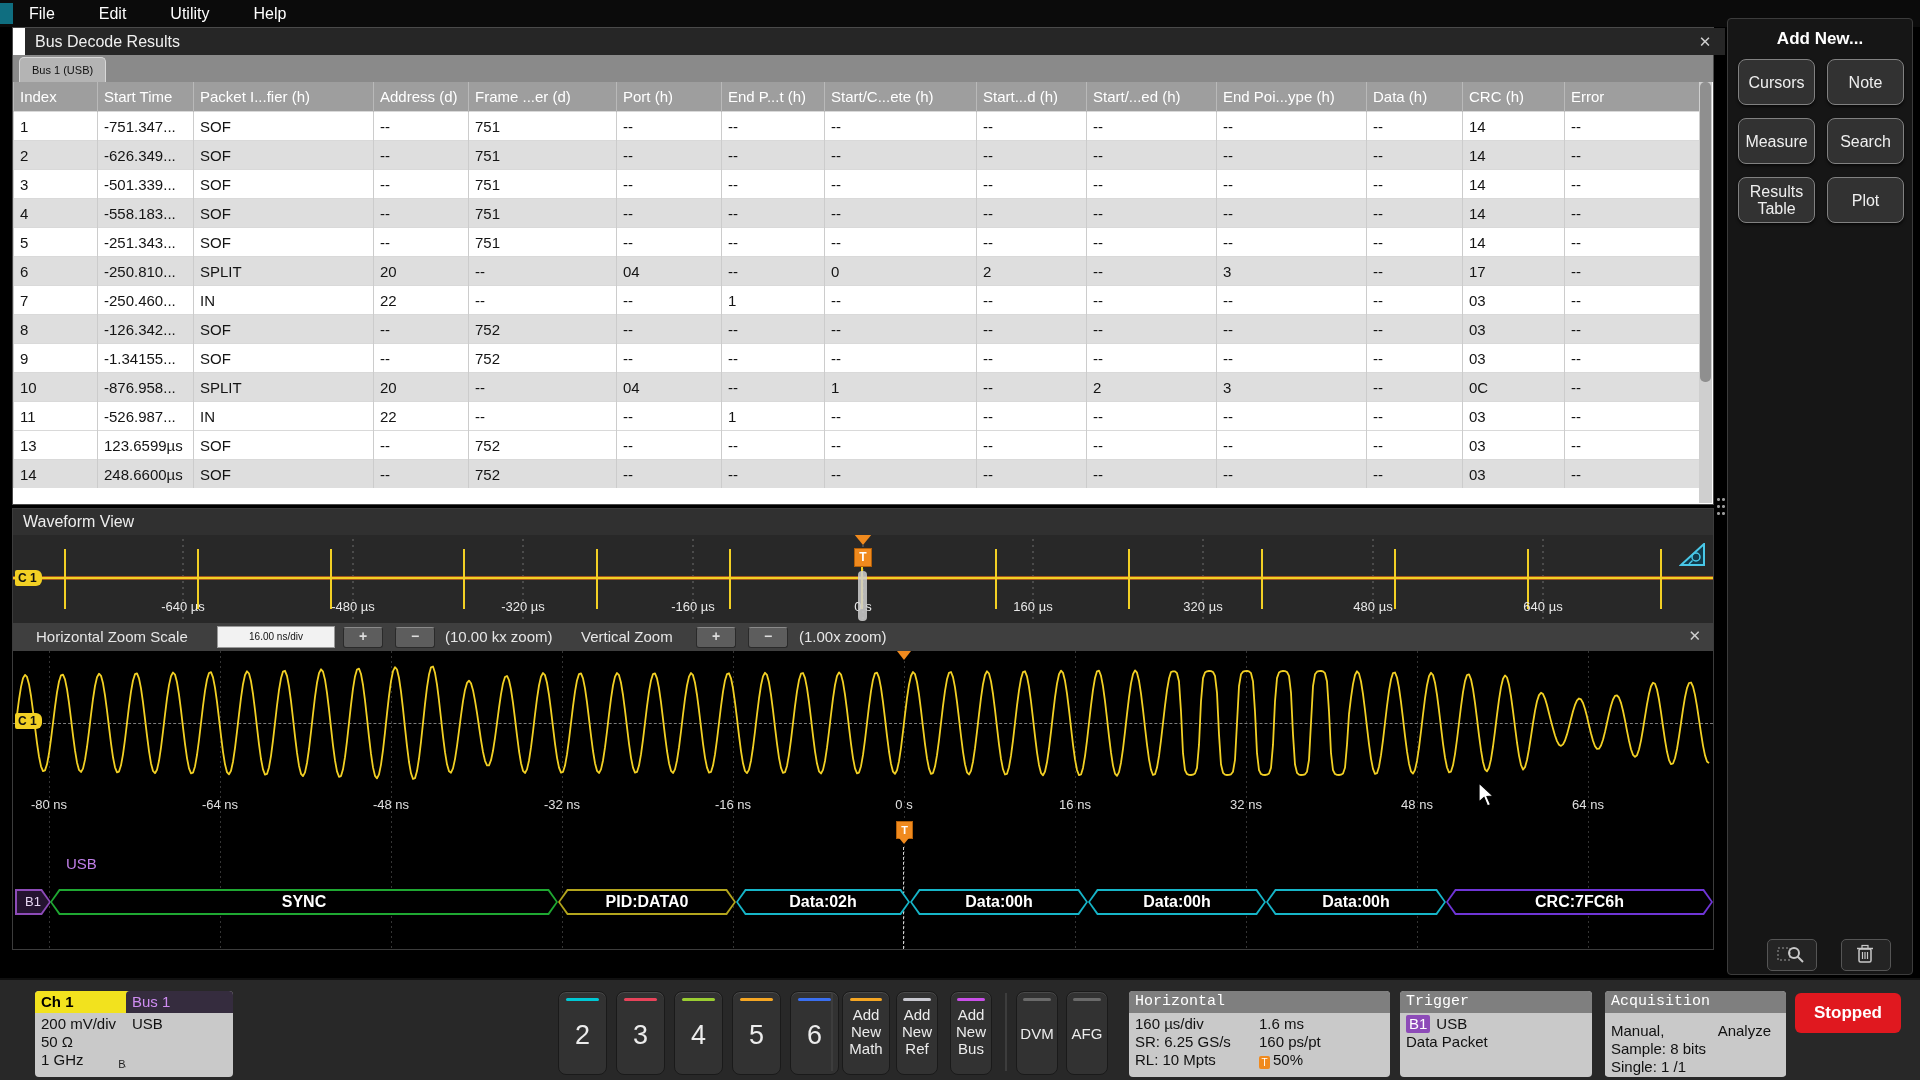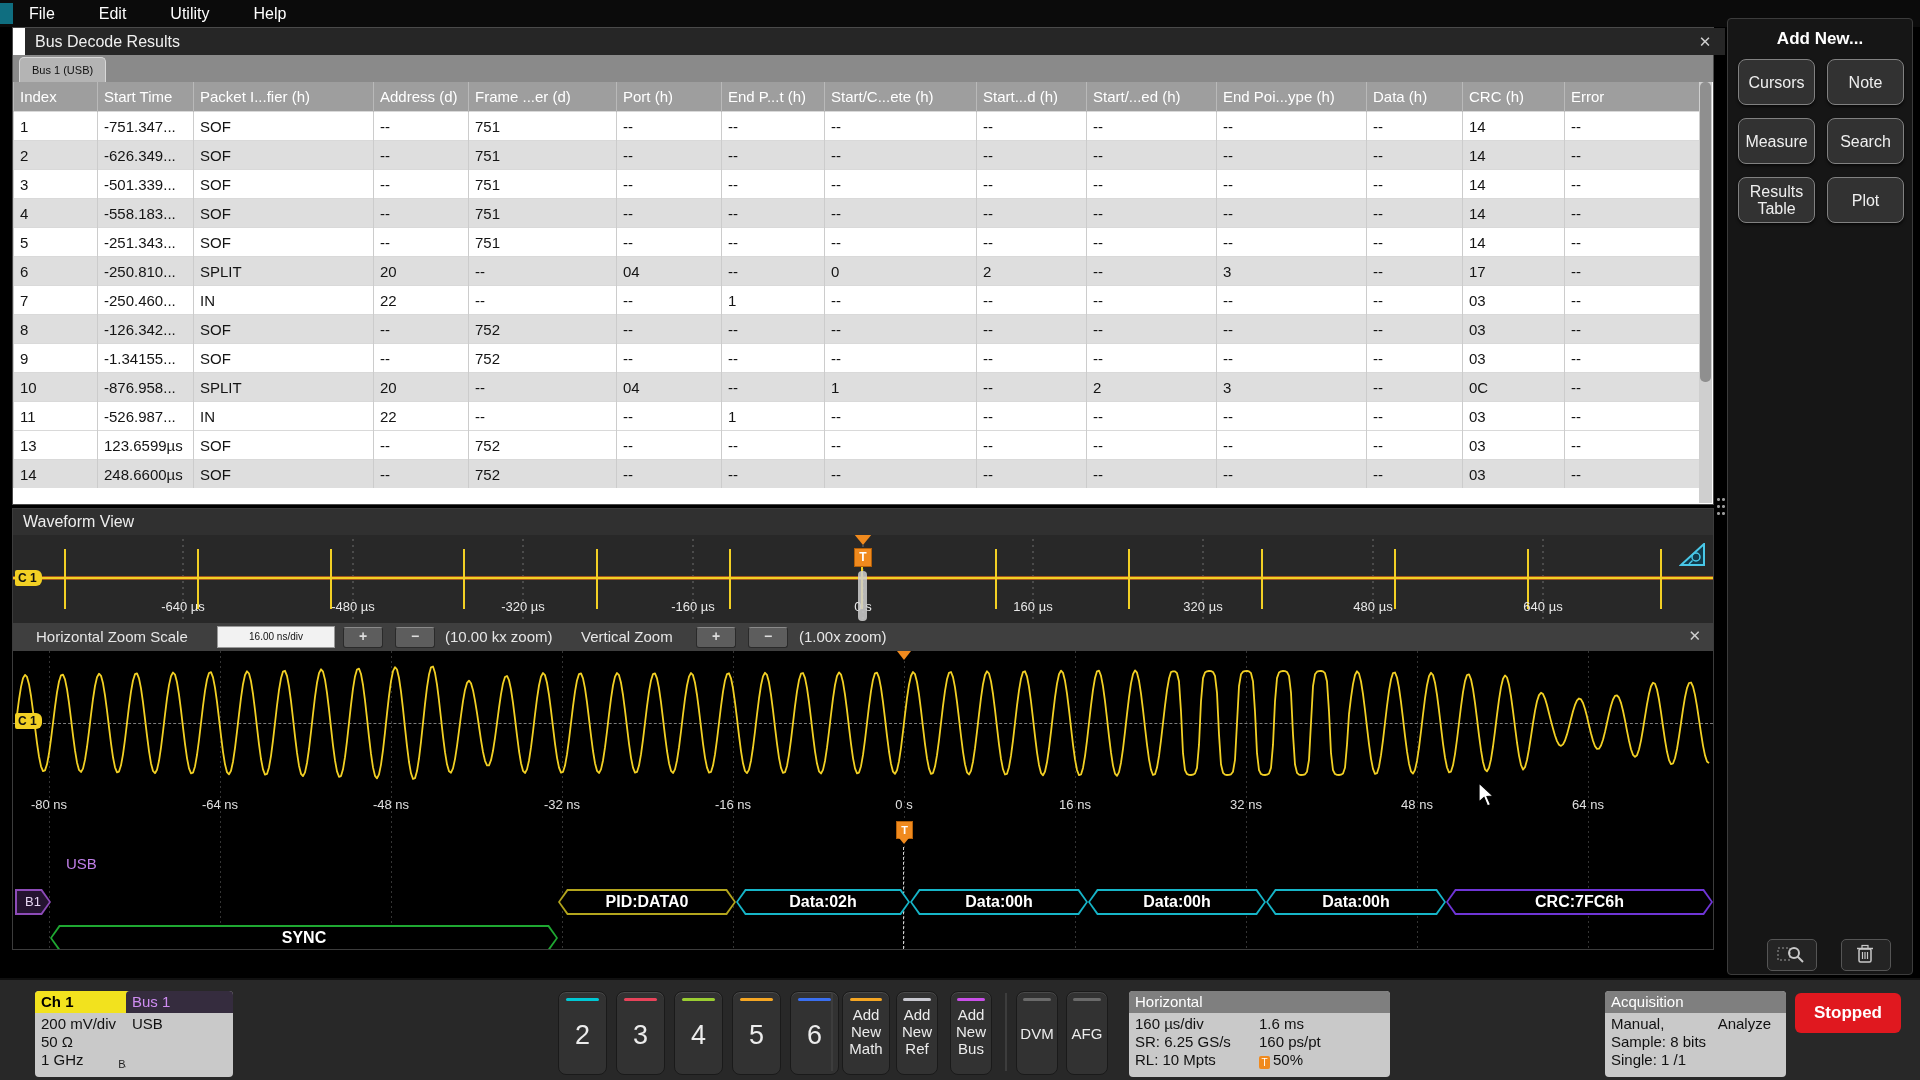--- a/index.html
+++ b/index.html
@@ -83,27 +83,27 @@
   .chbtn .stripe{position:absolute;left:15%;top:6px;width:70%;height:3px;border-radius:2px;}
   .chbtn .num{position:absolute;width:100%;top:28px;text-align:center;font-size:27px;}
   .addbtn{position:absolute;top:11px;height:84px;background:#323232;border:1px solid #1a1a1a;border-radius:8px;
     box-shadow:inset 0 1px 0 #4a4a4a;color:#ececec;box-sizing:border-box;font-size:15px;line-height:17px;text-align:center;cursor:pointer;}
   .addbtn .stripe{position:absolute;left:15%;top:6px;width:70%;height:3px;border-radius:2px;}
   .addbtn .albl{position:absolute;left:0;top:14px;width:100%;}
   .vsep{position:absolute;top:13px;width:2px;height:78px;background:#3d3d3d;}
   #horizbadge{left:1129px;top:11px;width:261px;height:86px;background:#c9c9c9;}
   #trigbadge{left:1400px;top:11px;width:192px;height:86px;background:#c9c9c9;}
   #acqbadge{left:1605px;top:11px;width:181px;height:86px;background:#c9c9c9;}
-  #horizbadge .hd,#trigbadge .hd,#acqbadge .hd{background:#7f7f7f;color:#fff;}
+  #horizbadge .hd,#trigbadge .hd,#acqbadge .hd{background:#7f7f7f;color:#fff;font-family:Liberation Mono, monospace;}
   .hrow{display:flex;}
   .hrow .c1{width:124px;}
   .tminiT{display:inline-block;width:11px;height:13px;background:#f08a1e;color:#fff;font-size:10px;line-height:13px;
     text-align:center;border-radius:2px;margin-right:3px;vertical-align:-1px;}
   .b1chip{display:inline-block;background:#8d4bb8;color:#fff;border-radius:2px;padding:0 3px;margin-right:6px;}
-  #acqline1{display:flex;justify-content:space-between;width:160px;}
+  #acqline1{display:flex;justify-content:space-between;width:160px;margin-top:7px;}
   #stoppedbtn{position:absolute;left:1795px;top:13px;width:106px;height:40px;background:#e0181f;border-radius:6px;
     color:#fff;font-weight:bold;font-size:17px;text-align:center;line-height:40px;cursor:pointer;}
   
   #rightpanel{left:1727px;top:18px;width:186px;height:957px;background:#161616;border:1px solid #3c3c3c;border-radius:4px;box-sizing:border-box;}
   #rp-title{position:absolute;left:0;top:10px;width:100%;text-align:center;color:#fff;font-weight:bold;font-size:17px;}
   #rp-grid{position:absolute;left:10px;top:40px;width:166px;display:grid;grid-template-columns:1fr 1fr;gap:13px 12px;}
   .rpbtn{height:44px;background:#323232;border:1px solid #818181;border-radius:8px;color:#efefef;font-size:16px;
     display:flex;align-items:center;justify-content:center;text-align:center;line-height:17px;cursor:pointer;
     box-shadow:0 2px 3px rgba(0,0,0,.6);font-family:"Liberation Sans",sans-serif;}
   .iconbtn{position:absolute;width:48px;height:30px;background:#242424;border:1px solid #555;border-radius:5px;cursor:pointer;}
@@ -493,21 +493,21 @@
     <div id="btrig-tri"></div>
     <div id="btrig-line"></div>
     <div id="uslabel">USB</div>
     <div id="bustrack">
       <div id="b1badge">
         <div class="shape"></div>
           <div class="inner"></div>
         <div class="txt">B1</div>
       </div>
       <div id="busfields">
-          <div class="busfield" style="left: 37px; width: 508px; margin-top: 36px;">
+          <div class="busfield" style="left: 37px; width: 508px;">
             <div class="shape" style="background: rgb(31, 168, 50);"></div>
             <div class="inner"></div>
             <div class="txt">SYNC</div>
           </div>
           <div class="busfield" style="left: 545px; width: 178px;">
             <div class="shape" style="background: rgb(179, 165, 29);"></div>
             <div class="inner"></div>
             <div class="txt">PID:DATA0</div>
           </div>
           <div class="busfield" style="left: 723px; width: 174px;">
@@ -657,20 +657,27 @@
         <div class="hrow">
           <span class="c1">SR: 6.25 GS/s</span>
           <span><span>160 ps/pt</span></span>
         </div>
         <div class="hrow">
           <span class="c1">RL: 10 Mpts</span>
           <span><span class="tminiT">T</span><span>50%</span></span>
         </div>
       </div>
   </div>
+  <div class="badge" id="trigbadge">
+    <div class="hd">Trigger</div>
+    <div class="bd">
+      <div><span class="b1chip">B1</span><span>USB</span></div>
+      <div>Data Packet</div>
+    </div>
+  </div>
   <div class="badge" id="acqbadge">
     <div class="hd">Acquisition</div>
     <div class="bd">
       <div id="acqline1">
         <span>Manual,</span>
         <span>Analyze</span>
       </div>
       <div>Sample: 8 bits</div>
       <div>Single: 1 /1</div>
     </div>

